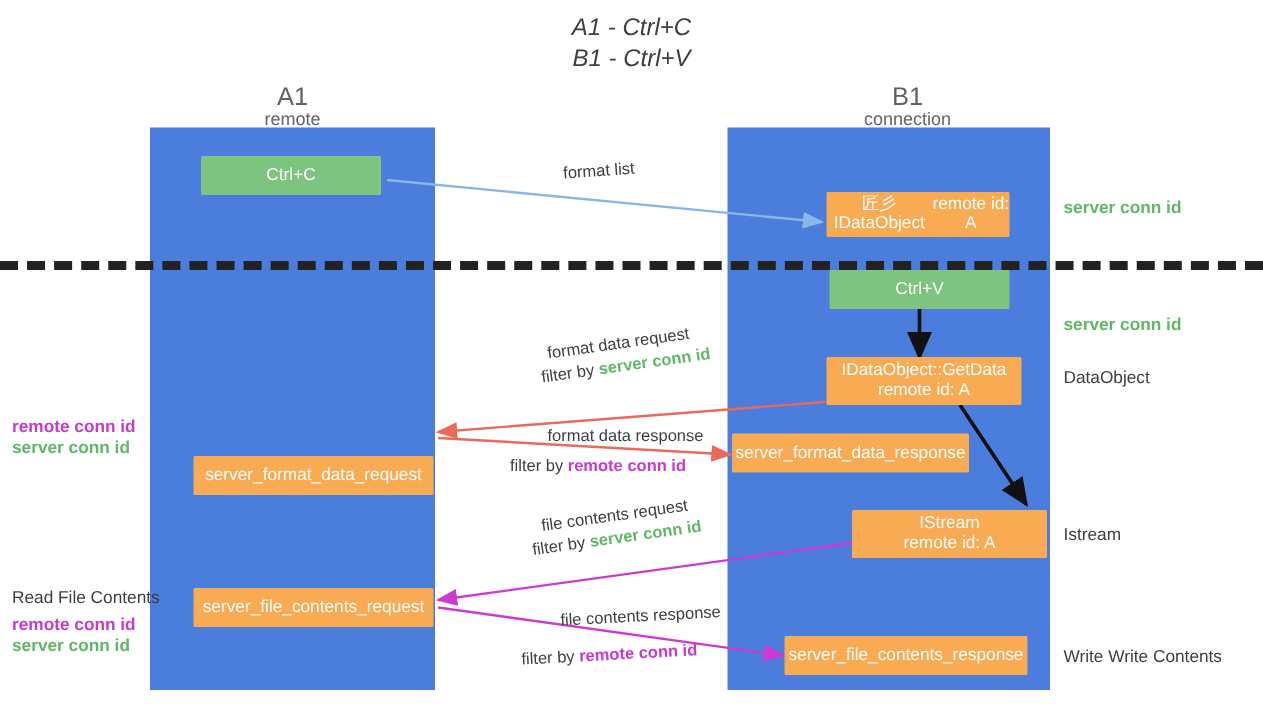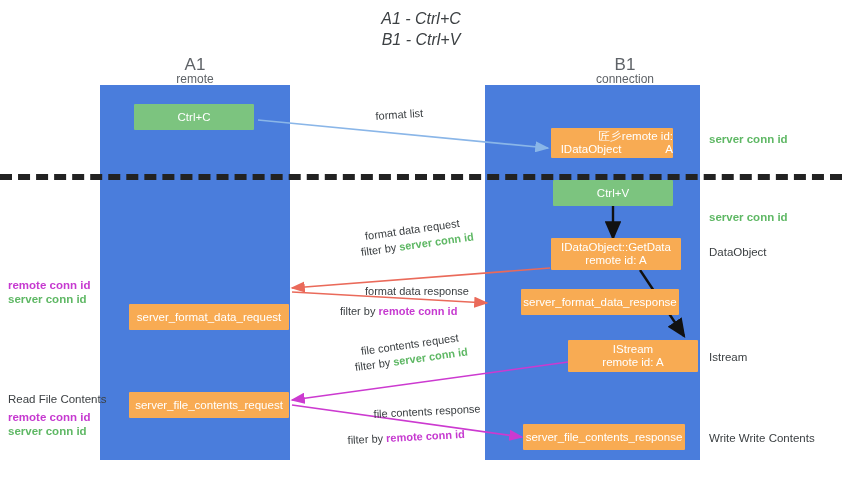--- a/index.html
+++ b/index.html
@@ -21,21 +21,21 @@
     position:absolute;text-align:center;font-size:12px;color:#5f6368;
     line-height:14px;
   }
   .col-head .big{font-size:17px;color:#5f6368;}
 
   .band{position:absolute;background:#4a7ddc;}
 
   .node{
     position:absolute;box-sizing:border-box;
     display:flex;align-items:center;justify-content:center;
-    text-align:right;color:#ffffff;font-size:11.5px;line-height:13px;
+    text-align:center;color:#ffffff;font-size:11.5px;line-height:13px;
     border-radius:1px;
   }
   .node.orange{background:#f8ab53;}
   .node.green{background:#7cc47f;}
 
   .side-label{
     position:absolute;font-size:11.5px;line-height:14px;color:#3c4043;
   }
   .tag-green{color:#5fb865;font-weight:bold;}
   .tag-magenta{color:#c63ad0;font-weight:bold;}
@@ -58,21 +58,21 @@
 
   <div class="title">
     <div>A1 - Ctrl+C</div>
     <div>B1 - Ctrl+V</div>
   </div>
 
   <div class="col-head" style="left:110px;top:58px;width:170px;">
     <div class="big">A1</div>
     <div>remote</div>
   </div>
-  <div class="col-head" style="left:540px;top:58px;width:170px;">
+  <div class="col-head" style="left:520px;top:58px;width:170px;">
     <div class="big">B1</div>
     <div>connection</div>
   </div>
 
   <div class="band" style="left:100px;top:85px;width:190px;height:375px;"></div>
   <div class="band" style="left:485px;top:85px;width:215px;height:375px;"></div>
 
   <svg class="svg-layer">
     <defs>
       <marker id="ah-blue" markerWidth="9" markerHeight="7" refX="8" refY="3.5" orient="auto">
@@ -126,21 +126,21 @@
 
   <div class="node orange" style="left:568px;top:340px;width:130px;height:32px;flex-direction:column;">
     <span>IStream</span>
     <span>remote id: A</span>
   </div>
 
   <div class="node orange" style="left:129px;top:276px;width:160px;height:26px;margin-top:28px;">
     <span>server_format_data_request</span>
   </div>
 
-  <div class="node orange" style="left:488px;top:289px;width:158px;height:26px;margin-left:33px;">
+  <div class="node orange" style="left:488px;top:289px;width:158px;height:26px;">
     <span>server_format_data_response</span>
   </div>
 
   <div class="node orange" style="left:129px;top:392px;width:160px;height:26px;">
     <span>server_file_contents_request</span>
   </div>
 
   <div class="node orange" style="left:523px;top:424px;width:162px;height:26px;">
     <span>server_file_contents_response</span>
   </div>

